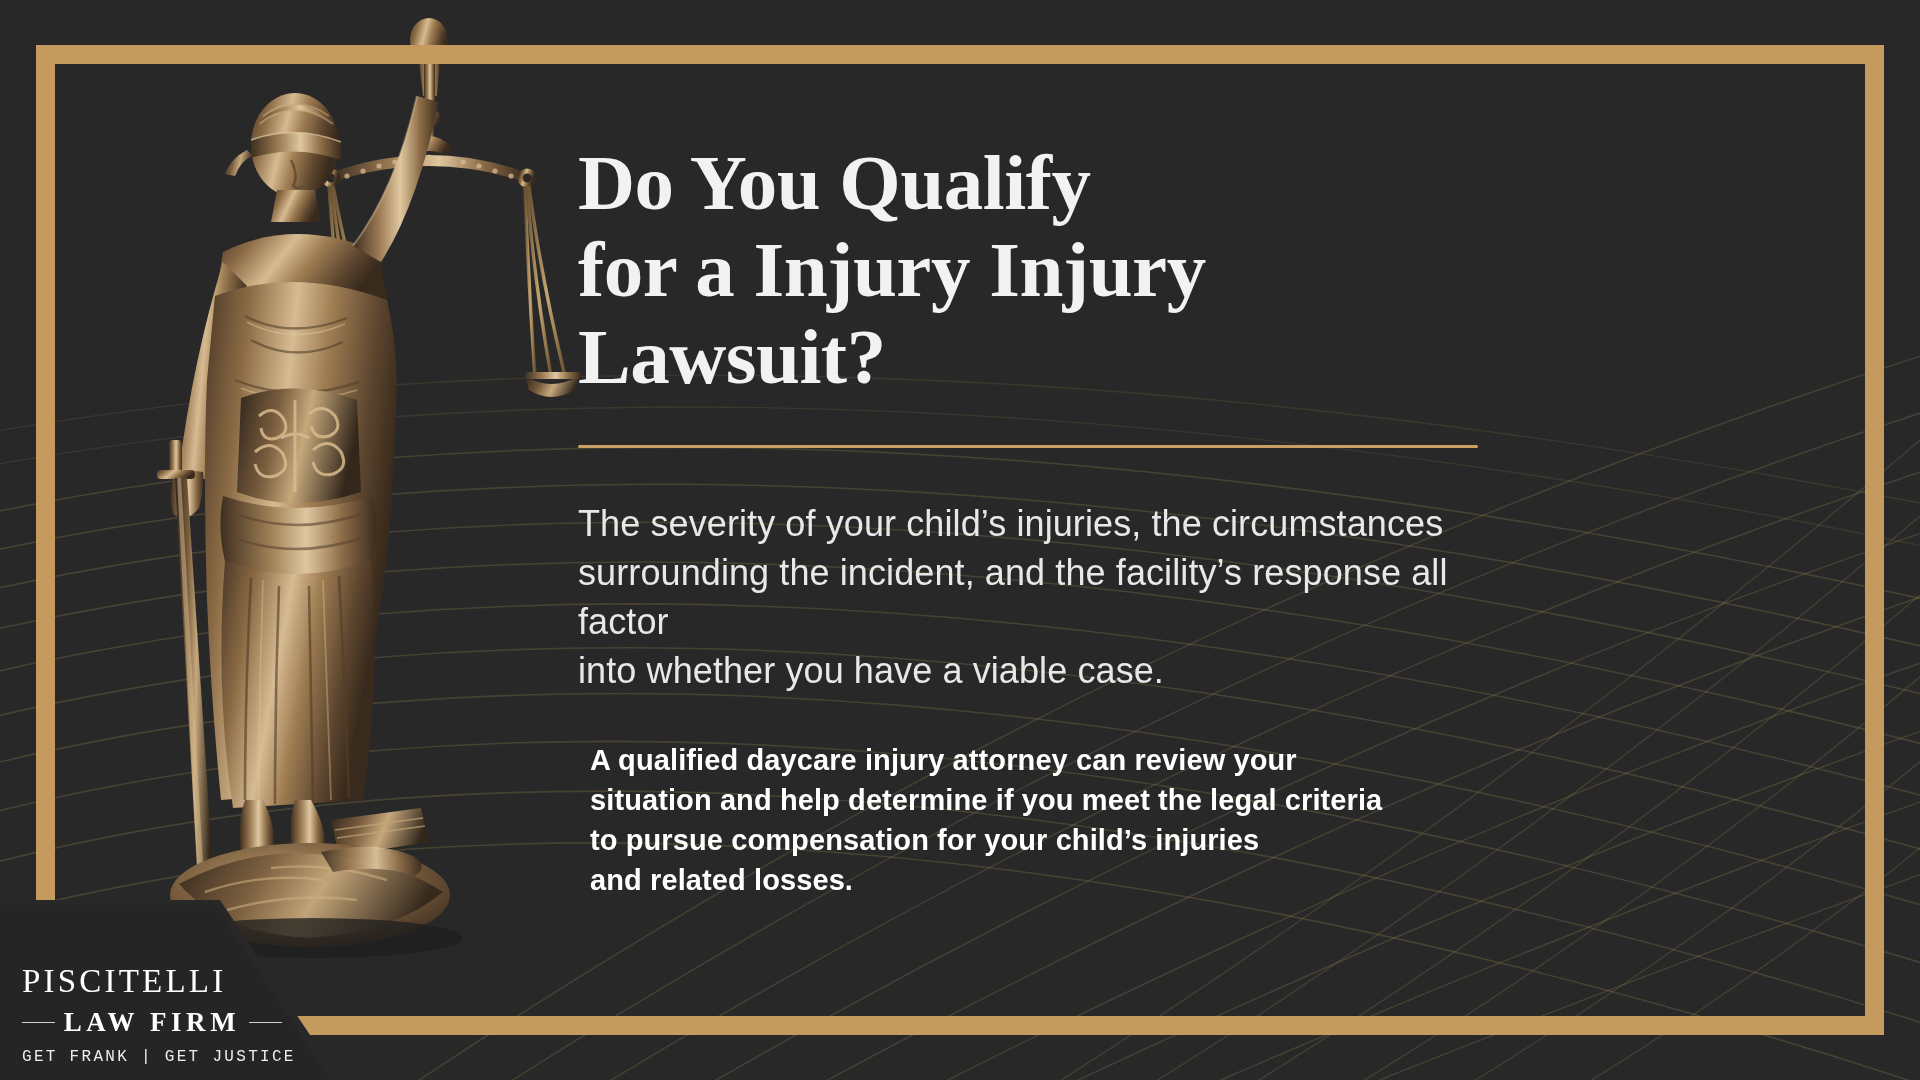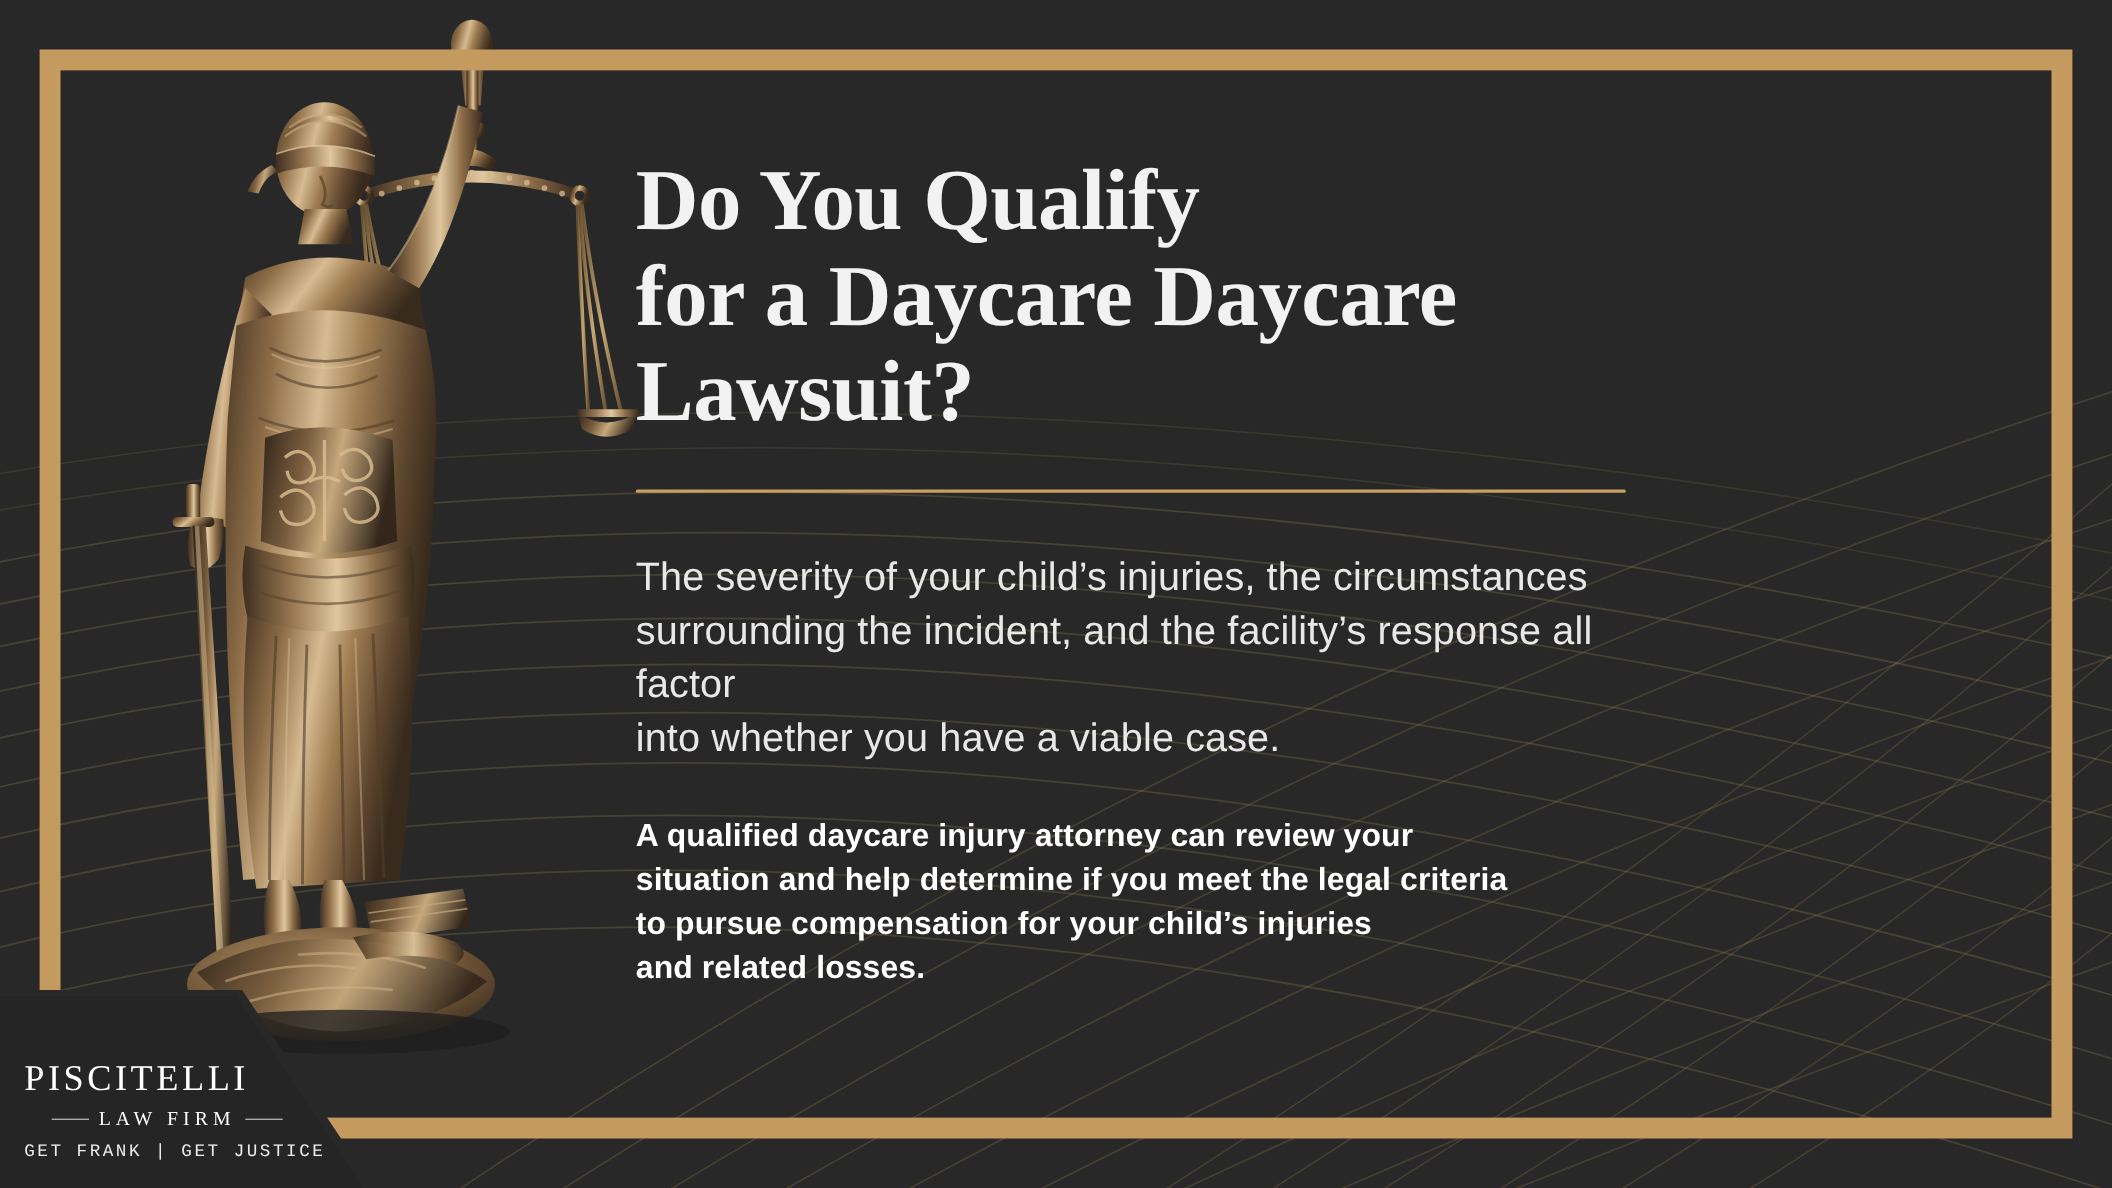--- a/index.html
+++ b/index.html
@@ -108,20 +108,21 @@
   }
   .body-bold {
     margin-top: 46px;
     font-family: "Liberation Sans", sans-serif;
     font-weight: 700;
     font-size: 29px;
     line-height: 1.37;
     color: #ffffff;
     white-space: pre-line;
     letter-spacing: 0.1px;
+    margin-left: 12px;
   }
 
   
   .logo {
     position: absolute;
     left: 22px;
     top: 965px;
     width: 260px;
     z-index: 8;
     text-align: left;
@@ -141,23 +142,24 @@
     gap: 9px;
     margin-top: 9px;
   }
   .logo-sub .rule {
     flex: 1 1 auto;
     height: 1px;
     background: #cfcfcf;
     max-width: 34px;
   }
   .logo-sub-text {
-    font-size: 18px;
+    font-size: 27px;
     letter-spacing: 4.6px;
     white-space: nowrap;
+    font-weight: bold;
   }
   .logo-tag {
     margin-top: 10px;
     font-size: 16px;
     letter-spacing: 2.3px;
     white-space: nowrap;
     color: #ededed;
     font-family: Liberation Mono, monospace;
   }
 </style>
@@ -400,21 +402,21 @@
       </g>
 
       <path d="M226 852 Q280 840 318 856 Q334 866 320 876 Q286 864 238 872 Z" fill="url(#bronze2)" opacity="0.9"></path>
 
       <ellipse cx="218" cy="938" rx="150" ry="20" fill="#1d1d1d" opacity="0.75"></ellipse>
     </svg>
   </div>
 
   <div class="content">
     <h1 class="headline">Do You Qualify
-for a Daycare Daycare
+for a Injury Injury
 Lawsuit?</h1>
 
     <div class="divider"></div>
 
     <p class="body-text">The severity of your child’s injuries, the circumstances
 surrounding the incident, and the facility’s response all factor
 into whether you have a viable case.</p>
 
     <p class="body-bold">A qualified daycare injury attorney can review your
 situation and help determine if you meet the legal criteria

